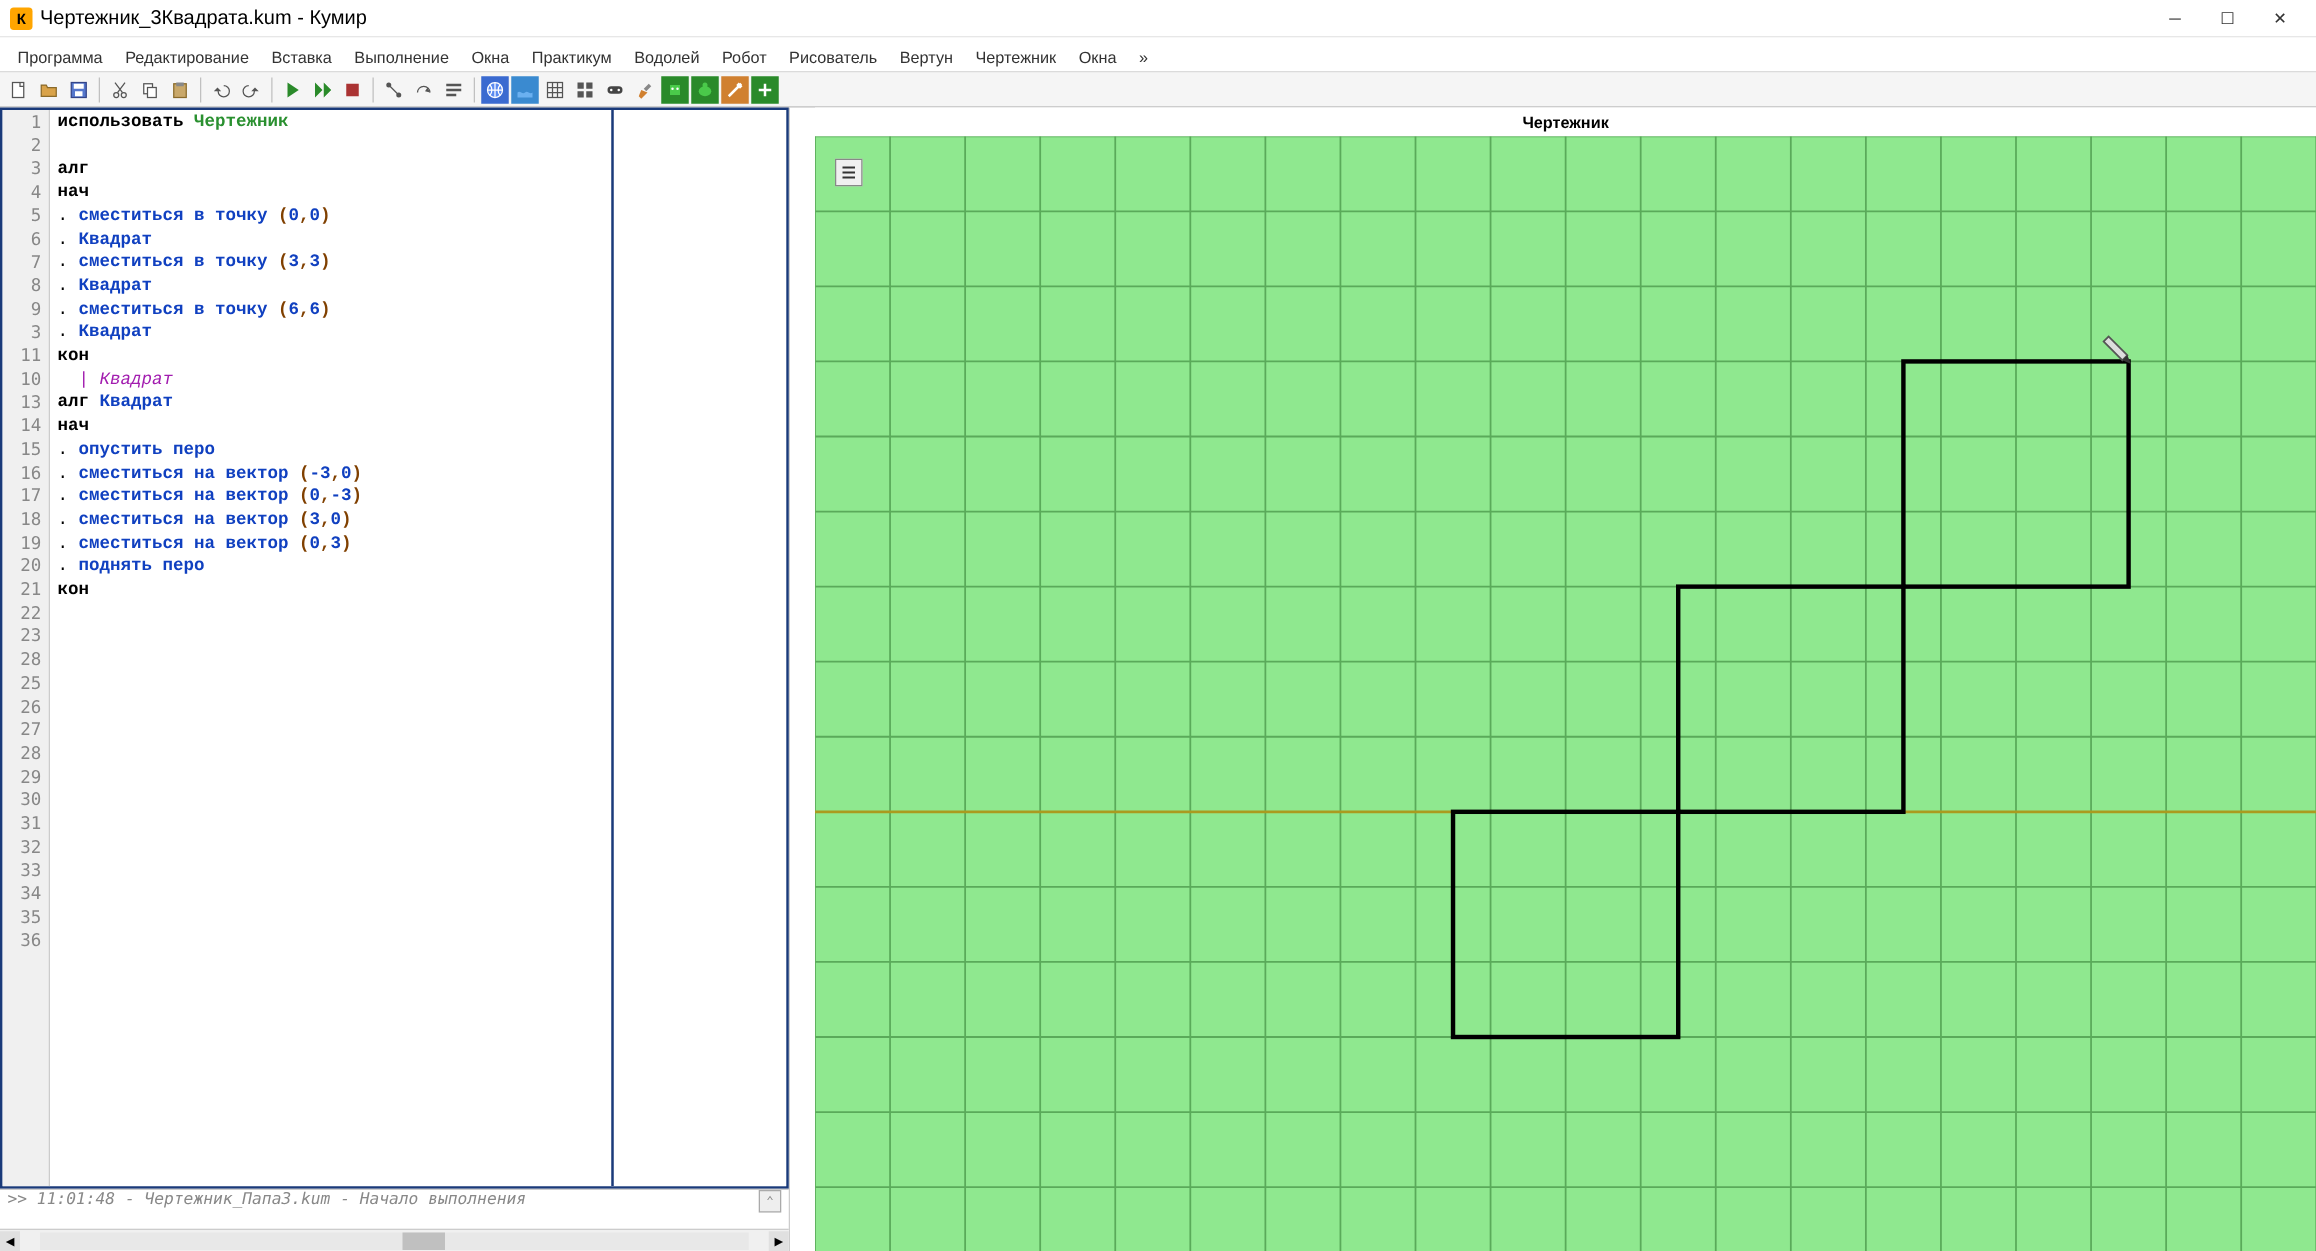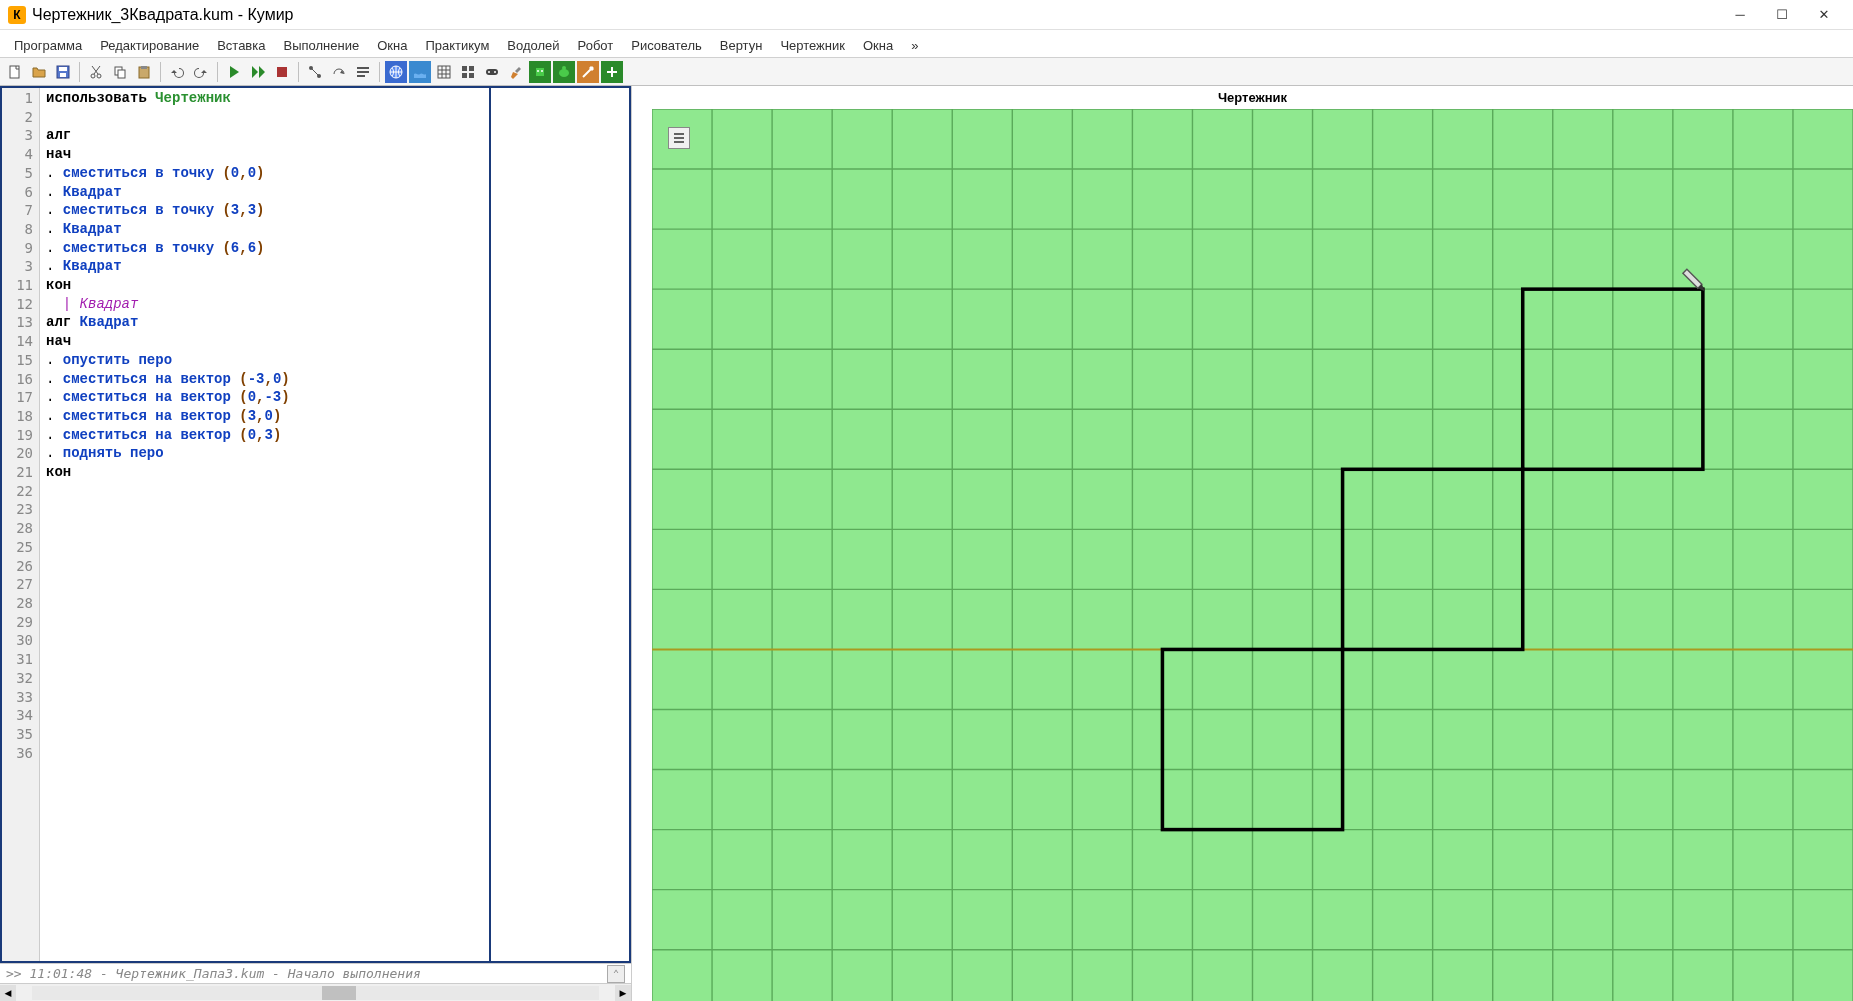--- a/index.html
+++ b/index.html
@@ -26,21 +26,21 @@
 .gutter div { padding-right: 6px; }
 .code { flex: 1; font-family: "Consolas", "Courier New", monospace; font-size: 14px; line-height: 18.7px; padding: 1px 6px; white-space: pre; position: relative; }
 .code-side { width: 140px; border-left: 2px solid #1a3a7a; background: #fff; }
 .kw { font-weight: bold; color: #000; text-align: center; }
 .cmd { color: #1040c0; font-weight: bold; }
 .module { color: #2a9030; font-weight: bold; }
 .num { color: #1040c0; font-weight: bold; }
 .paren { color: #804000; font-weight: bold; }
 .comment { color: #a21caf; font-style: italic; }
 
-.console { height: 20px; border-top: 1px solid #ccc; display: flex; align-items: center; padding: 0 6px; font-family: "Consolas", monospace; font-size: 13px; color: #888; font-style: italic; }
+.console { height: 32px; border-top: 1px solid #ccc; display: flex; padding: 0 6px; font-family: "Consolas", monospace; font-size: 13px; color: #888; font-style: italic; }
 .console .up-btn { margin-left: auto; width: 18px; height: 18px; border: 1px solid #aaa; background: #eee; display:flex; align-items:center; justify-content:center; font-size:10px; }
 .hscroll { height: 18px; background: #f0f0f0; border-top: 1px solid #ccc; display: flex; align-items: center; }
 .hscroll .track { flex: 1; height: 14px; background: #e8e8e8; margin: 0 16px; position: relative; }
 .hscroll .thumb { position: absolute; left: 290px; width: 34px; height: 14px; background: #c0c0c0; }
 .hscroll .arrow { width: 16px; height: 16px; background: #e0e0e0; display: flex; align-items: center; justify-content: center; font-size: 9px; }
 
 .right-pane { flex: 1; display: flex; flex-direction: column; background: #fff; margin-left: 20px; }
 .canvas-title { text-align: center; font-weight: bold; padding: 4px; font-size: 13px; }
 .canvas-area { flex: 1; position: relative; overflow: hidden; }
 .canvas-svg { width: 100%; height: 100%; }
@@ -234,21 +234,21 @@
           <div>2</div>
           <div>3</div>
           <div>4</div>
           <div>5</div>
           <div>6</div>
           <div>7</div>
           <div>8</div>
           <div>9</div>
           <div>3</div>
           <div>11</div>
-          <div>12</div>
+          <div>10</div>
           <div>13</div>
           <div>14</div>
           <div>15</div>
           <div>16</div>
           <div>17</div>
           <div>18</div>
           <div>19</div>
           <div>20</div>
           <div>21</div>
           <div>22</div>

